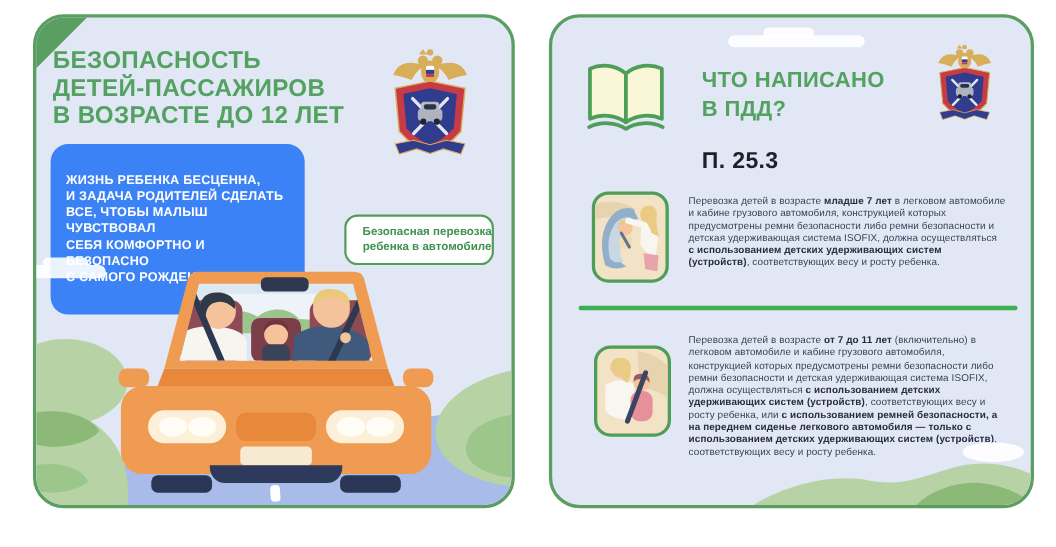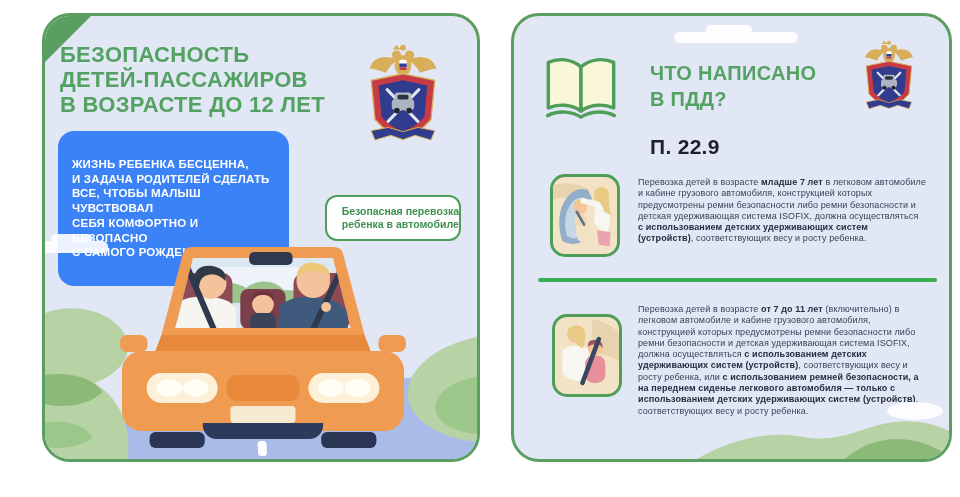--- a/index.html
+++ b/index.html
@@ -1,20 +1,20 @@
 <!DOCTYPE html>
 <html><head>
 <meta charset="utf-8">
 <style>
   * { margin:0; padding:0; box-sizing:border-box; }
   body {
     width:960px; height:497px; background:#ffffff;
     font-family:"Liberation Sans", sans-serif; position:relative; overflow:hidden;
   }
-  .stage { position:absolute; inset:0;margin-left:12px; }
+  .stage { position:absolute; inset:0; }
   .card {
     position:absolute; top:13px; height:449px;
     background:#e1e7f5; border:3px solid #5b9e61; border-radius:28px;
     overflow:hidden;
   }
   .card-left  { left:30px;  width:438px; }
   .card-right { left:499px; width:441px; }
 
   .corner-accent {
     position:absolute; left:-3px; top:-3px; width:52px; height:52px;
@@ -237,21 +237,21 @@
       <line x1="28" y1="53" x2="61" y2="87" stroke="#e3e6ee" stroke-width="3.2" stroke-linecap="round"></line>
       <line x1="62" y1="53" x2="29" y2="87" stroke="#e3e6ee" stroke-width="3.2" stroke-linecap="round"></line>
       <rect x="36" y="56" width="18" height="9" rx="3.5" fill="#b7bcc9"></rect>
       <rect x="33" y="63" width="24" height="12" rx="4" fill="#aeb3c2"></rect>
       <rect x="39" y="58.5" width="12" height="5" rx="2" fill="#2a3345"></rect>
       <circle cx="38.5" cy="75.5" r="3" fill="#1e2430"></circle>
       <circle cx="51.5" cy="75.5" r="3" fill="#1e2430"></circle>
       <path d="M11,97 L29,93.5 L45,98 L61,93.5 L79,97 L75,107 L58,102 L45,106.5 L32,102 L15,107 Z" fill="#303c8e" stroke="#d9ae58" stroke-width="1"></path>
     </svg>
 
-    <div class="section-heading">П. 22.9</div>
+    <div class="section-heading">П. 25.3</div>
 
     <div class="illo-box illo-1">
       <svg viewBox="0 0 70 84">
         <path d="M-4,10 Q20,2 40,14 L38,26 Q16,18 -4,26 Z" fill="#e7d3ad"></path>
         <path d="M10,70 Q2,42 14,24 Q24,10 38,14 L43,24 Q30,26 26,42 L24,60 Q24,68 31,71 Q20,76 10,70 Z" fill="#93aec9"></path>
         <path d="M15,64 Q10,44 19,30 Q26,20 36,23 L39,27 Q29,30 26,44 L25,58 Q25,64 29,66 Q21,69 15,64 Z" fill="#c7d7e4"></path>
         <circle cx="30" cy="33" r="7.5" fill="#f4c49c"></circle>
         <path d="M23,31 Q23,24 31,25 Q37,26 36,32 Q32,27 28,29 Q24,29 23,31 Z" fill="#e9cb83"></path>
         <rect x="24" y="40" width="13" height="14" rx="5" fill="#f0dbb5"></rect>
         <line x1="26" y1="38" x2="34" y2="52" stroke="#5f748c" stroke-width="3" stroke-linecap="round"></line>

